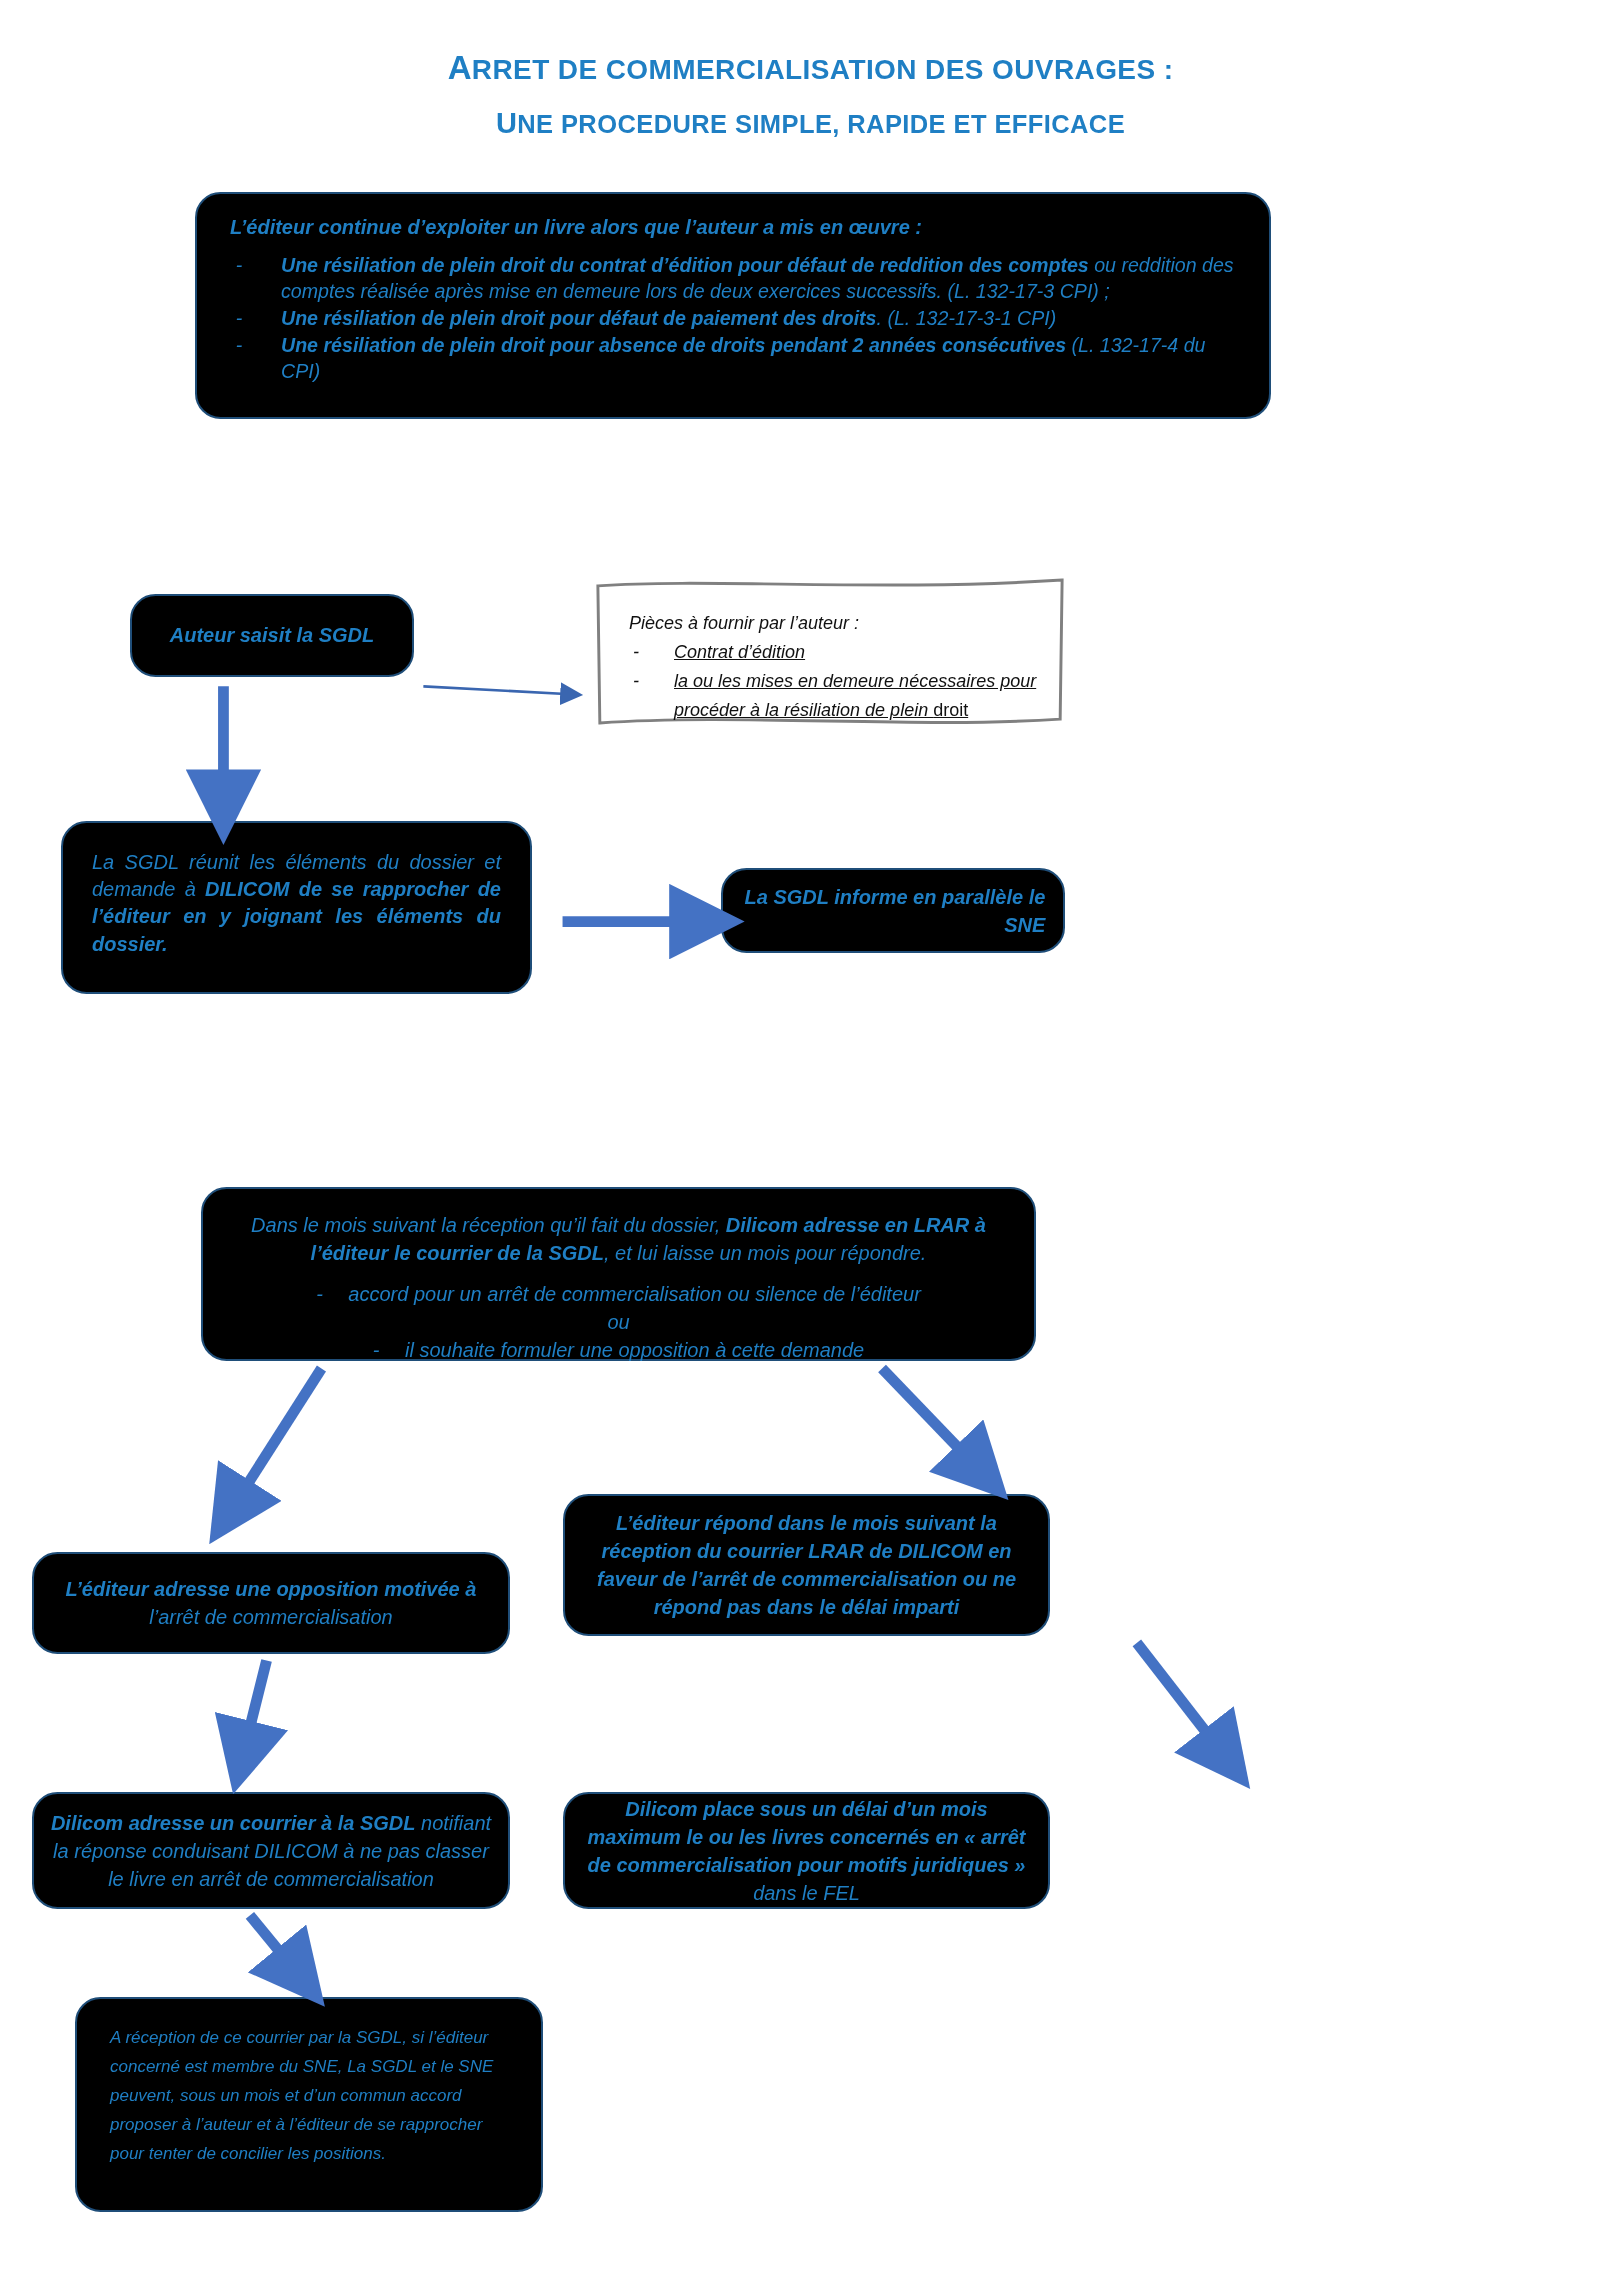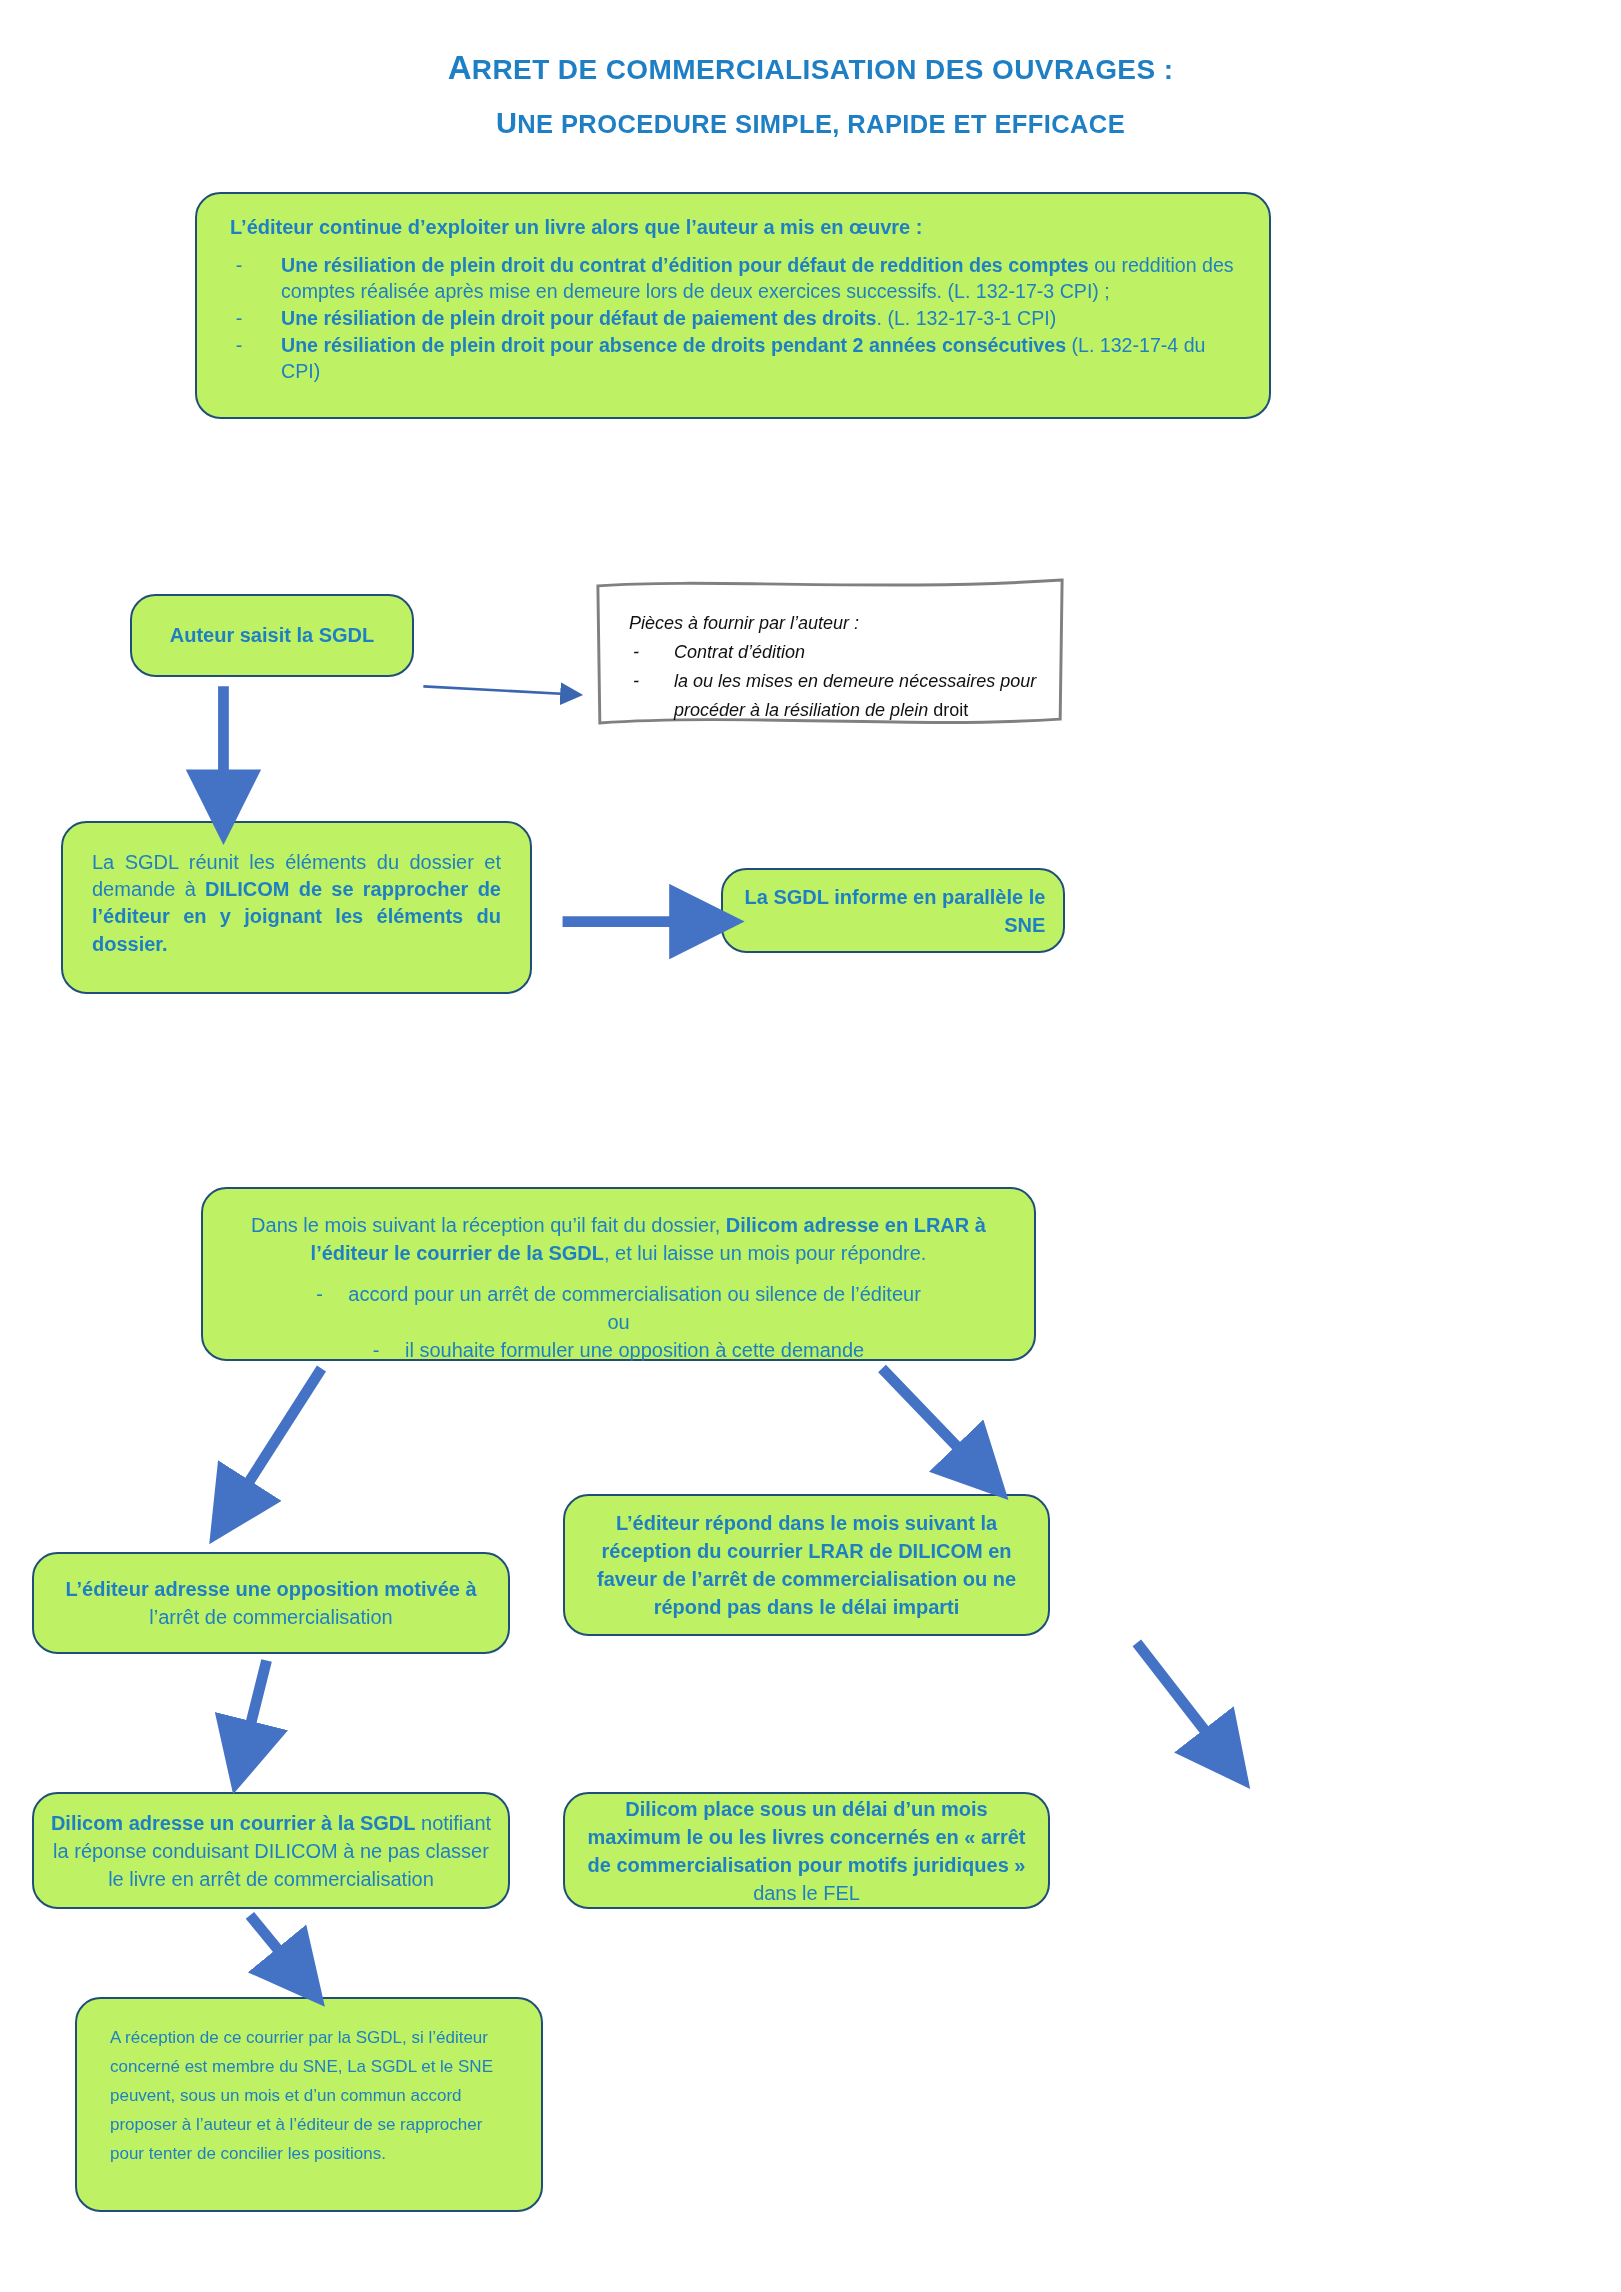--- a/index.html
+++ b/index.html
@@ -10,22 +10,22 @@
   
   #title-block{position:absolute;left:0;top:49px;width:1621px;text-align:center;}
   .title-line{color:#1F7FC4;font-weight:bold;letter-spacing:0.4px;}
   #title-line-1{font-size:28px;}
   #title-line-1 .cap{font-size:33px;}
   #title-line-2{font-size:25.5px;margin-top:19.6px;}
   #title-line-2 .cap{font-size:29px;}
 
   
   .box{position:absolute;box-sizing:border-box;
-       border:2.9px solid #1F4E79;border-radius:25.5px;background:#bef264;
-       color:#1F7FC4;}
+       border:2.9px solid #1F4E79;border-radius:25.5px;background:#000000;
+       color:#1F7FC4;font-style:italic;}
   b,strong{font-weight:bold;}
 
   
   #box-criteria{left:195px;top:192px;width:1076px;height:227px;}
   #box-criteria .head{font-size:20px;font-weight:bold;padding:21.6px 33px 0 33px;}
   #box-criteria ul{list-style:none;margin:13.7px 0 0 0;padding:0 33px 0 23px;}
   #box-criteria li{position:relative;font-size:19.6px;line-height:26px;
                    padding-left:61px;margin-bottom:1px;}
   #box-criteria li:before{content:"-";position:absolute;left:15.7px;top:0;}
 
@@ -33,21 +33,21 @@
   #box-auteur{left:130px;top:594px;width:284px;height:83px;
               display:flex;align-items:center;justify-content:center;}
   #box-auteur .t{font-size:20px;font-weight:bold;}
 
   
   #note-pieces{position:absolute;left:592px;top:576px;width:476px;height:153px;}
   #note-pieces svg{position:absolute;left:0;top:0;}
   #note-pieces .inner{position:absolute;left:37px;top:33px;width:421px;
                       color:#111111;font-size:18px;line-height:29px;font-style:italic;}
   #note-pieces ul{list-style:none;margin:0;padding:0;}
-  #note-pieces li{position:relative;padding-left:45px;}
+  #note-pieces li{position:relative;padding-left:45px;text-decoration:underline;}
   #note-pieces li:before{content:"-";position:absolute;left:3.9px;top:0;}
   #note-pieces .noital{font-style:normal;}
 
   
   #box-sgdl-reunit{left:61px;top:821px;width:471px;height:173px;}
   #box-sgdl-reunit .t{padding:25.5px 29px 0 29px;font-size:20px;line-height:27.4px;
                       text-align:justify;text-justify:inter-word;}
 
   
   #box-sne{left:721px;top:868px;width:344px;height:85px;

